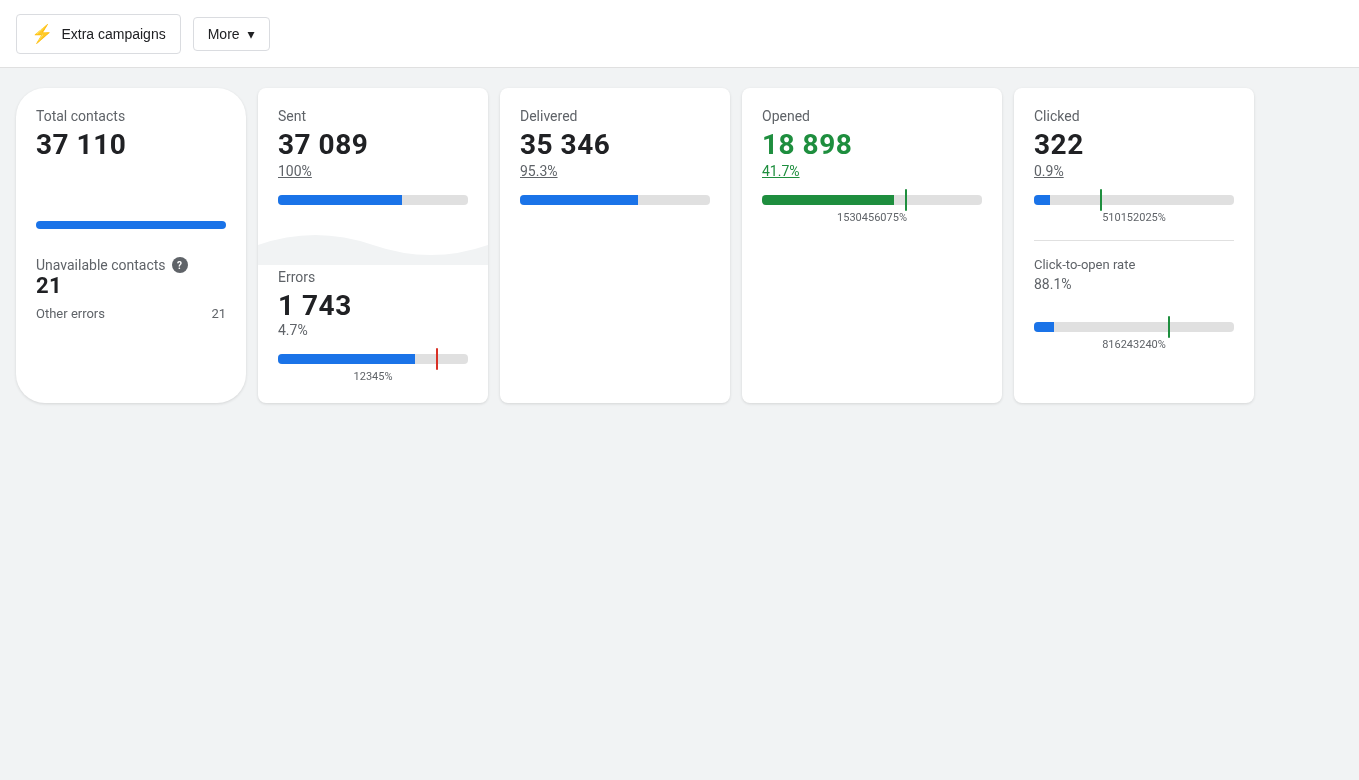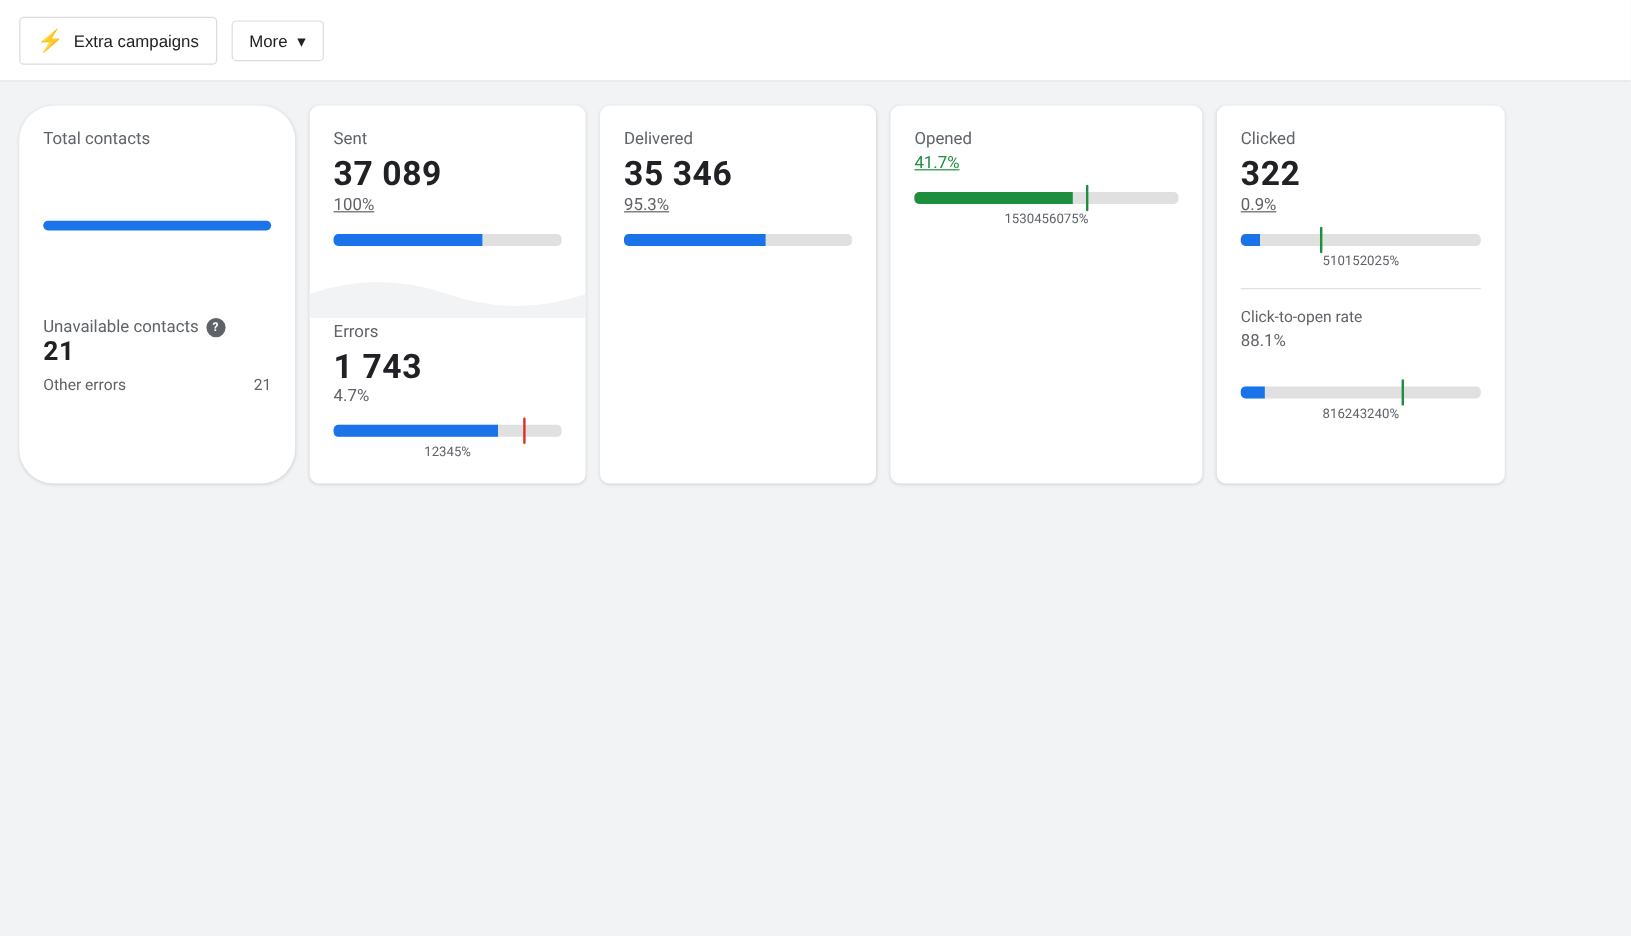--- a/index.html
+++ b/index.html
@@ -181,24 +181,25 @@
   <button class="btn">
     <span>More</span>
     <span>▾</span>
   </button>
 </div>
 
 <div class="cards-container">
 
   <div class="card" style="max-width: 230px; border-radius: 29px;">
     <div class="card-label">Total contacts</div>
+    <div class="card-value">37 110</div>
     <div style="margin-top: 60px;">
       <div class="simple-bar" style="width: 100%; height: 8px; background: #1a73e8; border-radius: 4px;"></div>
     </div>
-    <div style="margin-top: 73px;">
+    <div style="margin-top: 28px;">
       <div class="unavail-label">
         <span>Unavailable contacts</span>
         <span class="info-icon">?</span>
       </div>
       <div class="card-value" style="font-size: 22px;">21</div>
       <div class="other-errors-row">
         <span>Other errors</span>
         <span>21</span>
       </div>
     </div>
@@ -250,20 +251,21 @@
     <div class="card-pct">95.3%</div>
     <div class="axis-chart">
       <div class="axis-bar-track" style="height: 10px; background: #e0e0e0; border-radius: 4px; position: relative;">
         <div class="axis-bar-fill" style="width: 62%; background: #1a73e8; height: 10px; border-radius: 4px 0 0 4px;"></div>
       </div>
     </div>
   </div>
 
   <div class="card" style="max-width: 260px;">
     <div class="card-label">Opened</div>
+    <div class="card-value green">18 898</div>
     <div class="card-pct green">41.7%</div>
     <div class="axis-chart">
       <div class="axis-bar-track" style="height: 10px; background: #e0e0e0; border-radius: 4px; position: relative;">
         <div class="axis-bar-fill" style="width: 60%; background: #1e8e3e; height: 10px; border-radius: 4px 0 0 4px;"></div>
         <div class="axis-marker" style="left: 65%; background: #1e8e3e; top: -6px; position: absolute; width: 2px; height: 22px; border-radius: 1px;"></div>
       </div>
       <div class="axis-labels">
         <span>15</span>
         <span>30</span>
         <span>45</span>

